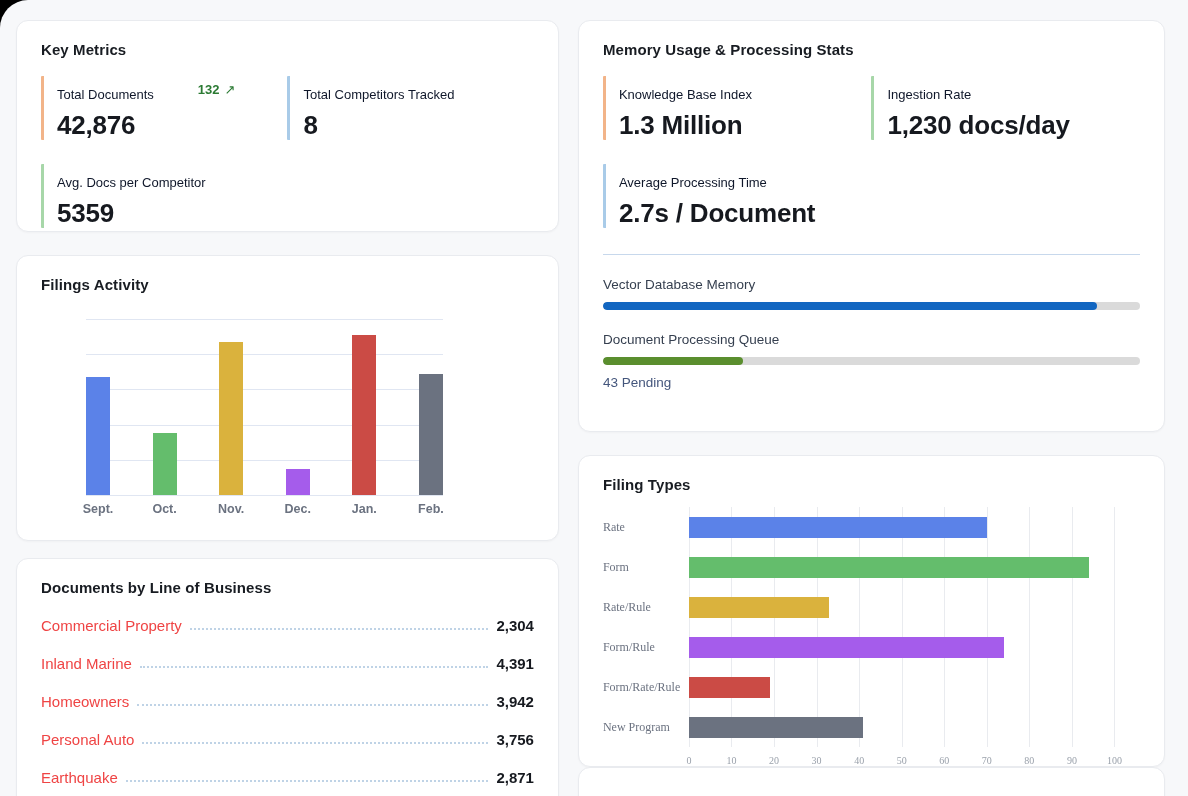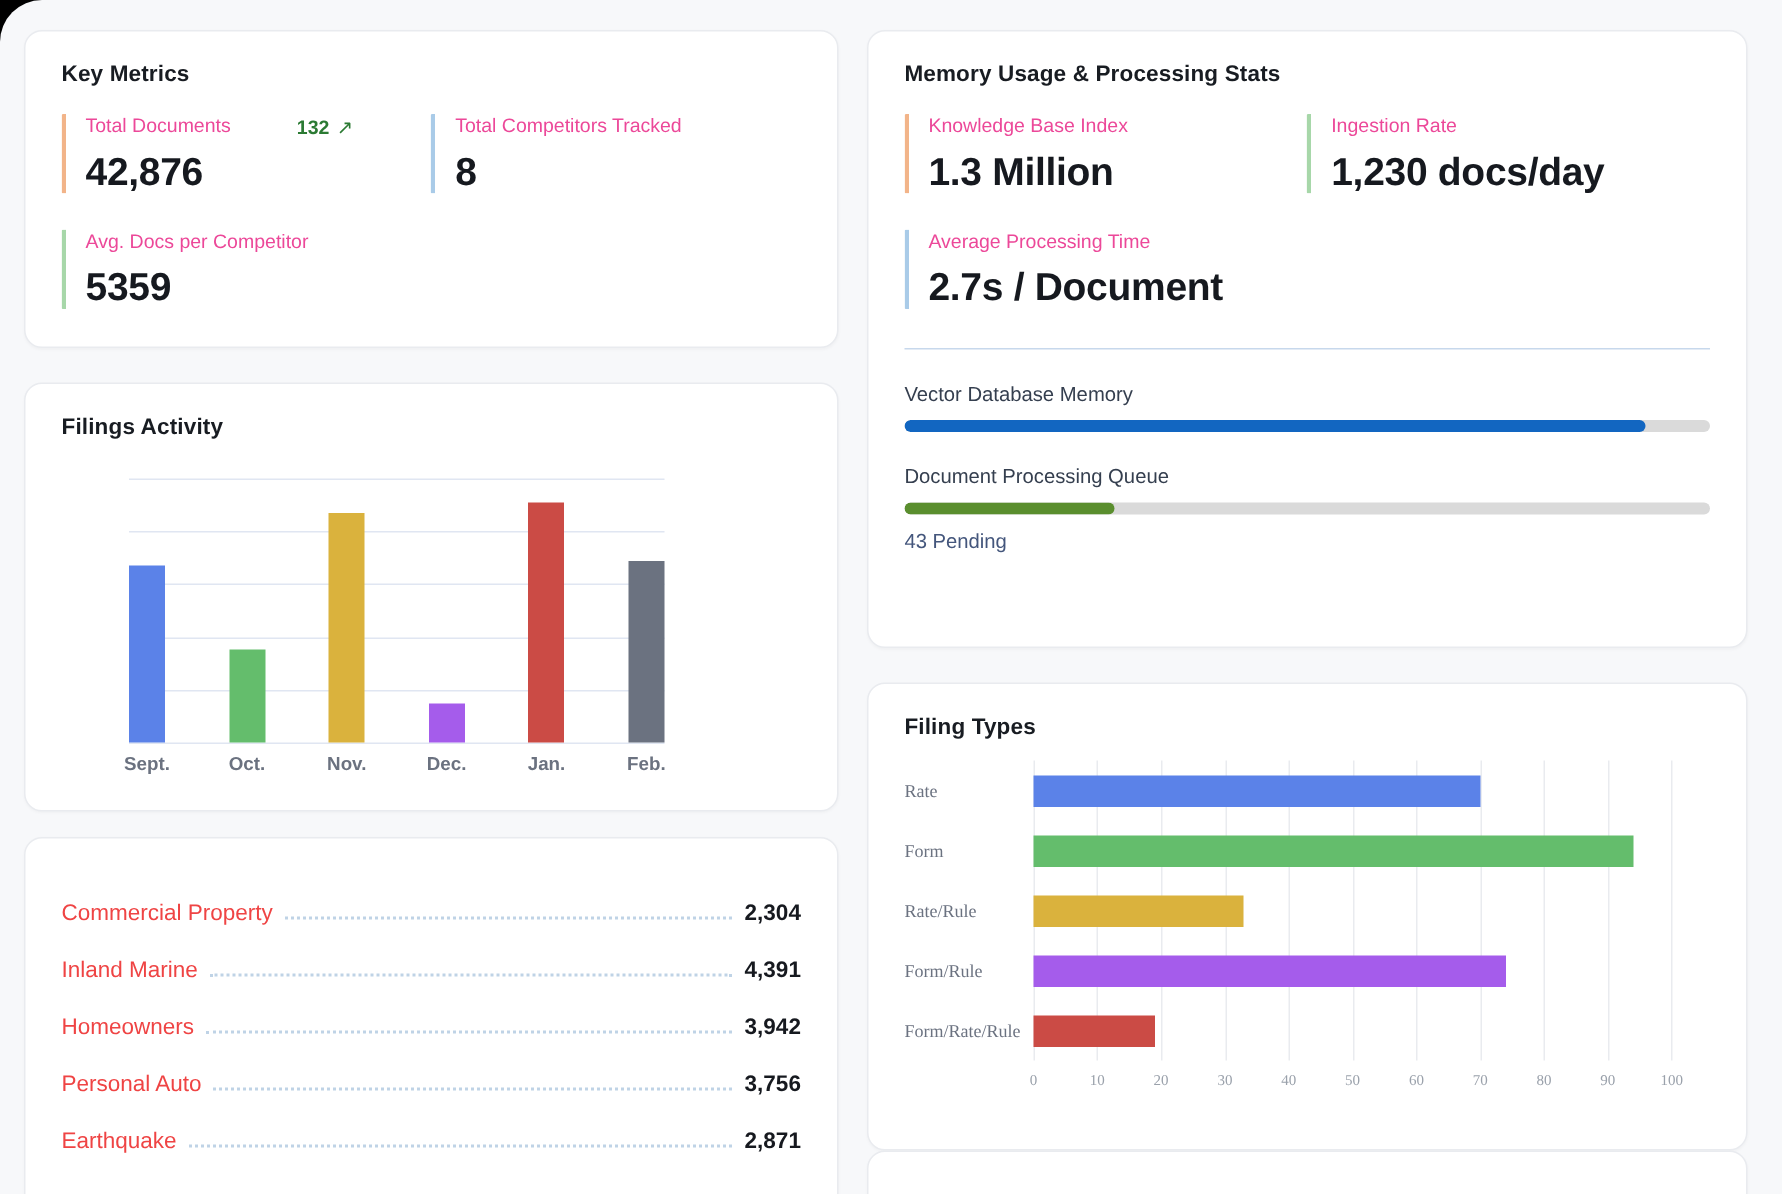--- a/index.html
+++ b/index.html
@@ -48,21 +48,21 @@
   
   .metric-grid {
     display: grid; grid-template-columns: 1fr 1fr;
     row-gap: 24px; margin-top: 18px;
   }
   .metric { border-left: 3px solid #ccc; padding-left: 13px; border-radius: 1px; }
   .metric-top {
     display: flex; justify-content: space-between; align-items: center;
     padding-right: 52px;
   }
-  .metric-label { font-size: 13px; color: #ec4899; line-height: 16px; }
+  .metric-label { font-size: 13px; color: #0f172a; line-height: 16px; margin-top: 11px; }
   .metric-delta { font-size: 13px; font-weight: 700; color: #2B7A33; white-space: nowrap; }
   .delta-arrow { font-weight: 400; margin-left: 5px; }
   .metric-value {
     margin-top: 7px; font-size: 26px; font-weight: 600; color: #16191F;
     line-height: 30px; letter-spacing: -0.2px;
   }
 
   
   .vchart {
     position: relative;
@@ -187,20 +187,21 @@
             </div>
             <div class="vslot">
               <div class="vbar" style="height: 69%; background: rgb(107, 114, 128);"></div>
               <span class="vlabel">Feb.</span>
             </div>
           </div>
         </div>
     </section>
 
     <section class="card card-lob">
+      <h2 class="card-title">Documents by Line of Business</h2>
       <div id="lob-rows">
           <div class="lob-row">
             <span class="lob-label">Commercial Property</span>
             <div class="lob-leader"></div>
             <span class="lob-value">2,304</span>
           </div>
           <div class="lob-row">
             <span class="lob-label">Inland Marine</span>
             <div class="lob-leader"></div>
             <span class="lob-value">4,391</span>
@@ -306,20 +307,26 @@
             <div class="htrack">
               <div class="hbar" style="width: 69.8113%; background: rgb(165, 92, 235);"></div>
             </div>
           </div>
           <div class="hrow">
             <span class="hlabel">Form/Rate/Rule</span>
             <div class="htrack">
               <div class="hbar" style="width: 17.9245%; background: rgb(203, 75, 69);"></div>
             </div>
           </div>
+          <div class="hrow">
+            <span class="hlabel">New Program</span>
+            <div class="htrack">
+              <div class="hbar" style="width: 38.6792%; background: rgb(107, 114, 128);"></div>
+            </div>
+          </div>
           <div class="haxis">
             <span class="htick" style="left: 0%;">0</span>
             <span class="htick" style="left: 9.43396%;">10</span>
             <span class="htick" style="left: 18.8679%;">20</span>
             <span class="htick" style="left: 28.3019%;">30</span>
             <span class="htick" style="left: 37.7358%;">40</span>
             <span class="htick" style="left: 47.1698%;">50</span>
             <span class="htick" style="left: 56.6038%;">60</span>
             <span class="htick" style="left: 66.0377%;">70</span>
             <span class="htick" style="left: 75.4717%;">80</span>

